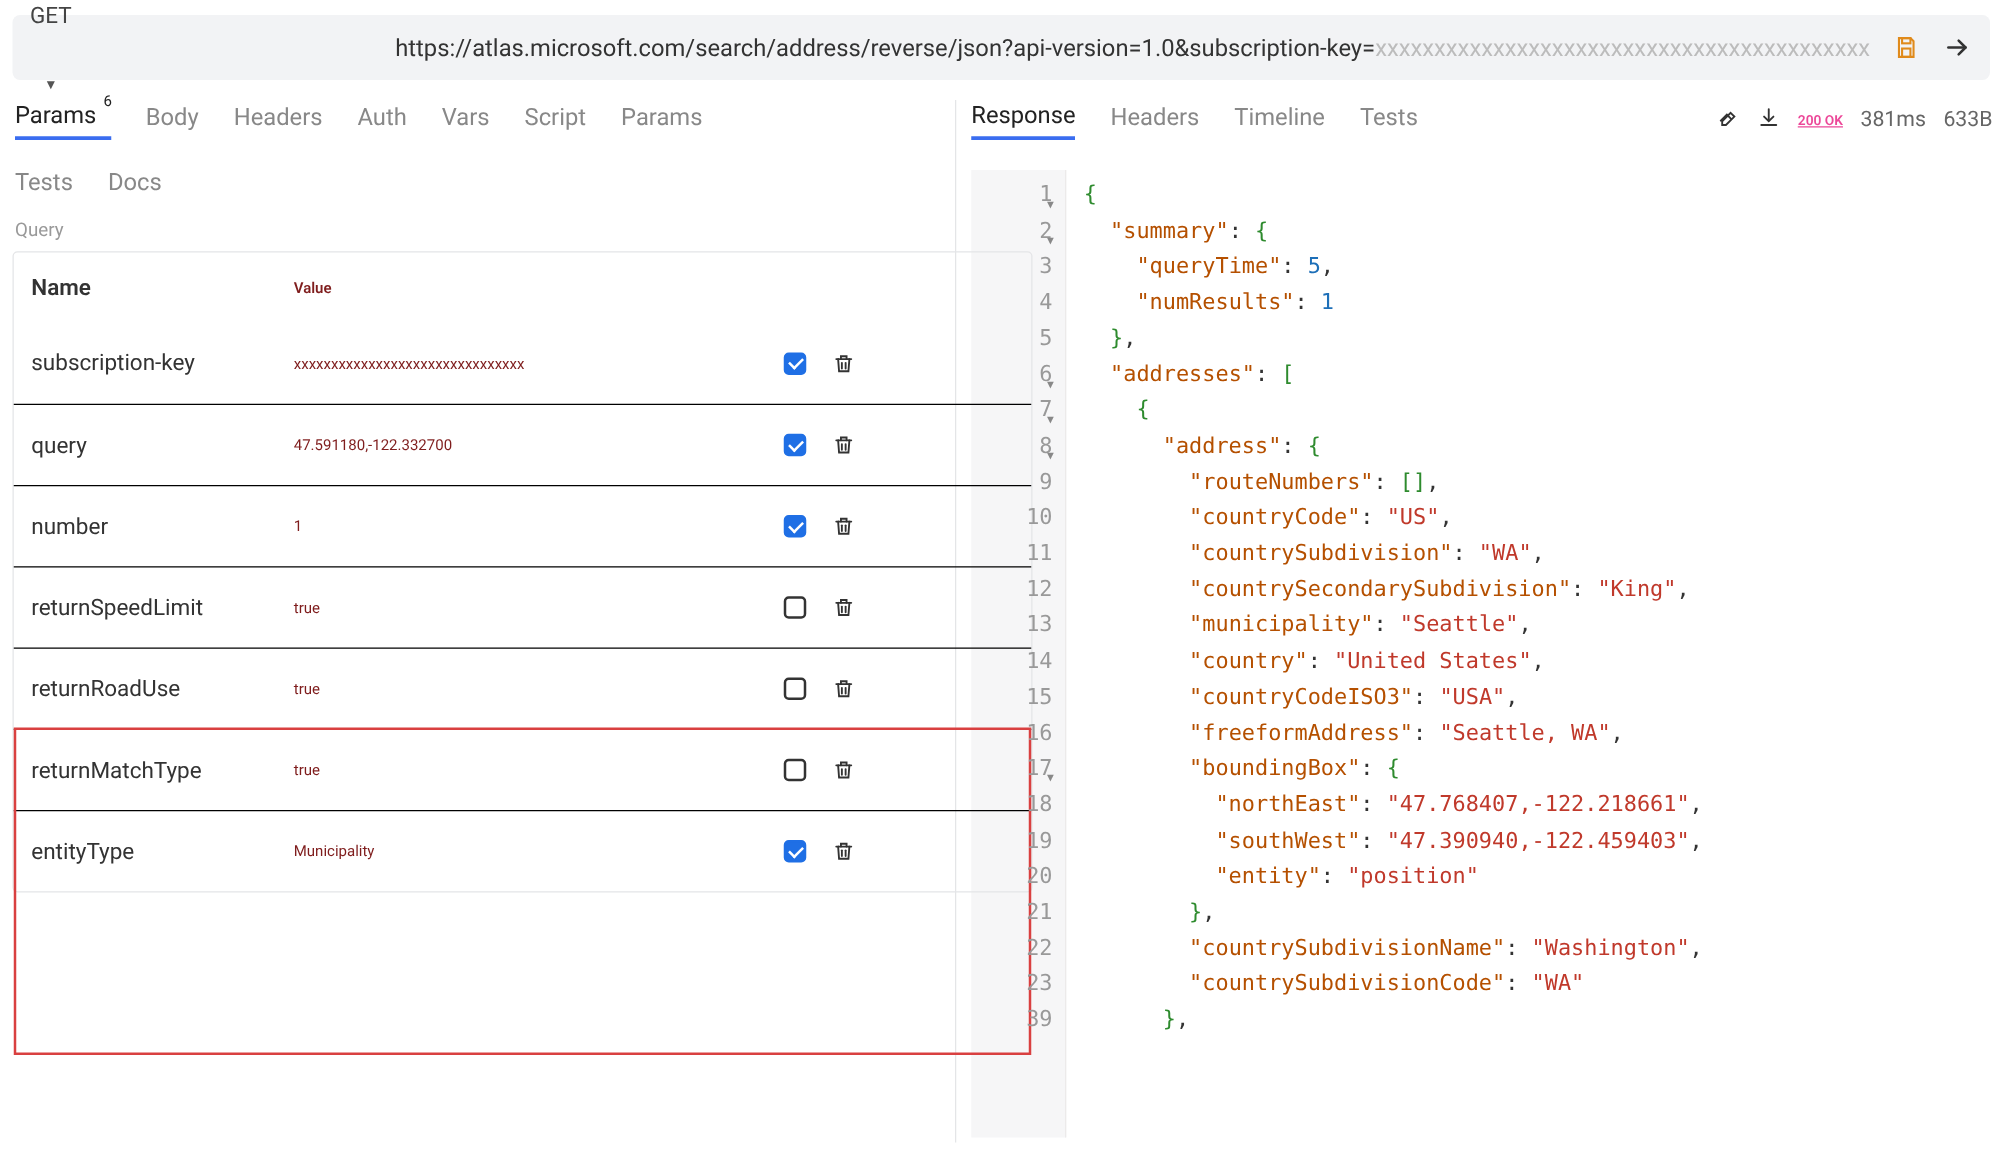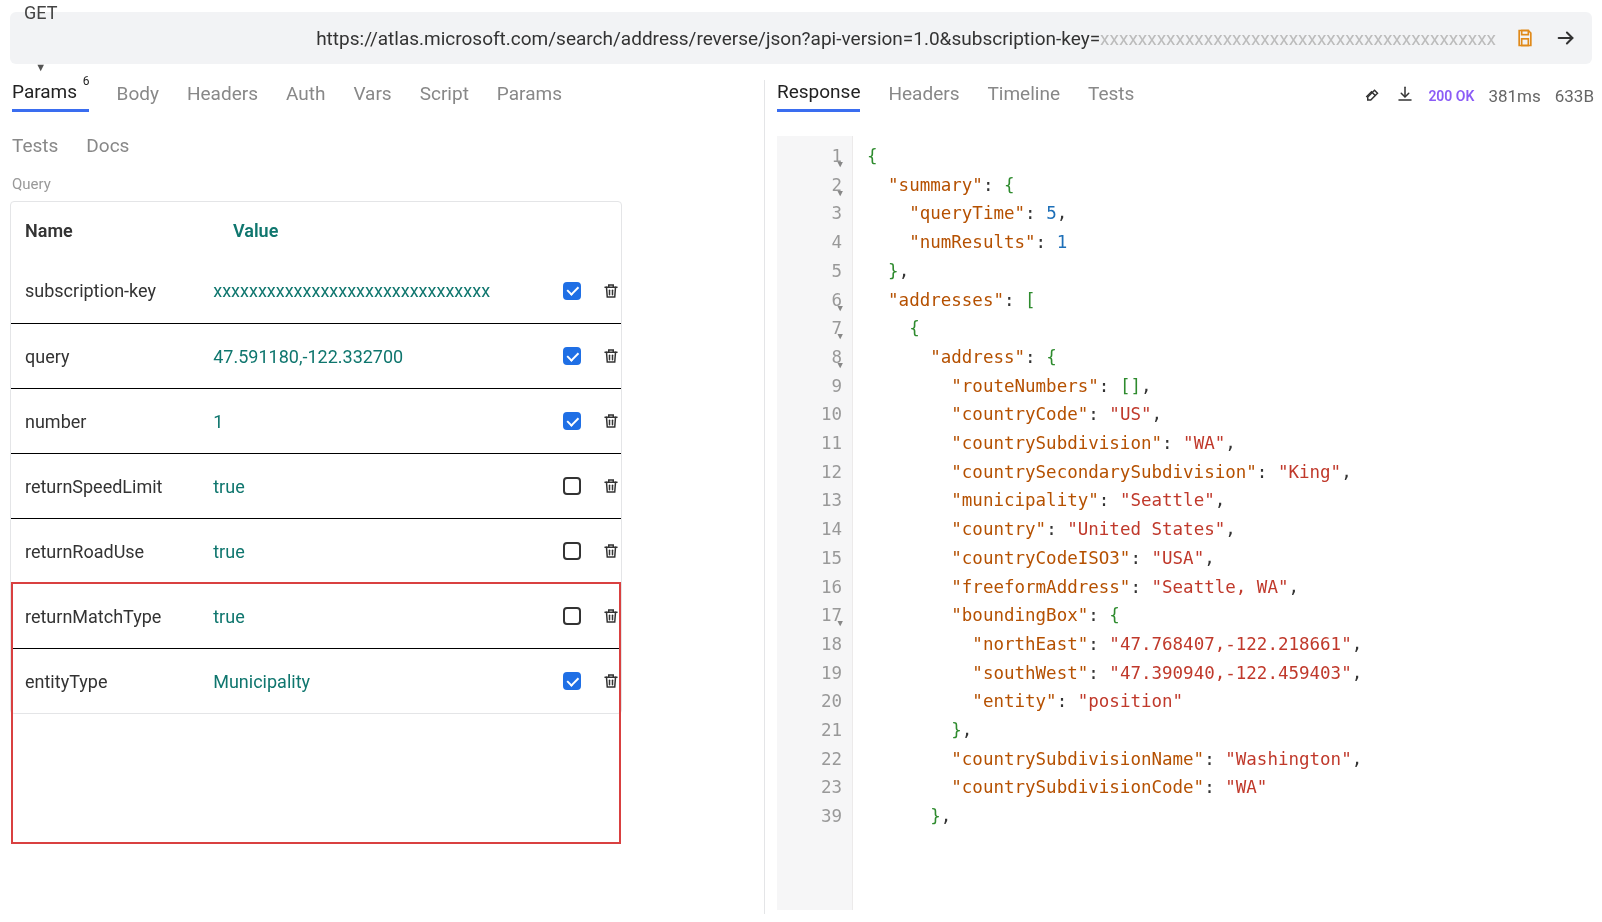--- a/index.html
+++ b/index.html
@@ -95,32 +95,32 @@
     padding-left: 2px;
   }
   .subtabs .tab { cursor:pointer; }
 
   .query-label { margin-top: 18px; color:#999; font-size:15px; padding-left:2px; }
 
   .param-table {
     margin-top: 8px;
     border:1px solid #e4e5e7;
     border-radius: 4px;
-    width: 612px;
+    width: 816px;
   }
   .param-row {
     display:flex;
     border-top:1px solid #000000;
     height: 65px;
     align-items:center;
   }
   .param-row:first-child { border-top:none; }
   .param-row.header { font-weight:600; height: 56px; }
   .param-row .col-name { width: 212px; padding-left:14px; font-size:18px; color:#333;}
-  .param-row .col-value { width: 396px; padding-left:12px; font-size:18px; color:#0f766e; overflow:hidden; white-space:nowrap; text-overflow:ellipsis;}
+  .param-row .col-value { width: 396px; padding-left:12px; font-size:12px; color:#7f1d1d; overflow:hidden; white-space:nowrap; text-overflow:ellipsis;}
   .param-row .col-actions { flex:1; display:flex; align-items:center; gap:20px; padding-left:8px; }
   .highlight-box {
     position:absolute;
     border:2px solid #d94040;
     pointer-events:none;
   }
 
   .cbx {
     width:18px; height:18px;
     border:2px solid #333;
@@ -143,21 +143,21 @@
   .add-param { margin-top:24px; color:#2454d6; font-size:18px; cursor:pointer; padding-left:2px; }
 
   
   .rtabs {
     display:flex; gap:28px; font-size:19px; color:#888; align-items:center;
   }
   .rtabs .tab { cursor:pointer; padding-bottom:6px; }
   .rtabs .tab.active { color:#222; border-bottom:3px solid #3a6df0; }
   .rtabs .spacer { flex:1; }
   .rtabs .ricons { display:flex; gap:14px; align-items:center; color:#333; }
-  .status-ok { color:#8b5cf6; font-weight:600; font-size:14px; }
+  .status-ok { color:#ec4899; font-weight:600; font-size:11px;text-decoration:underline; }
   .meta { color:#666; font-size:17px; }
 
   .code {
     margin-top:24px; display:flex; height: calc(100% - 60px);
     font-family: ui-monospace, SFMono-Regular, Menlo, Consolas, monospace;
     font-size: 17.5px;
   }
   .gutter {
     width: 76px; background:#f6f6f7; text-align:right; color:#999;
     padding: 6px 10px 6px 0; line-height:28.7px; user-select:none;

